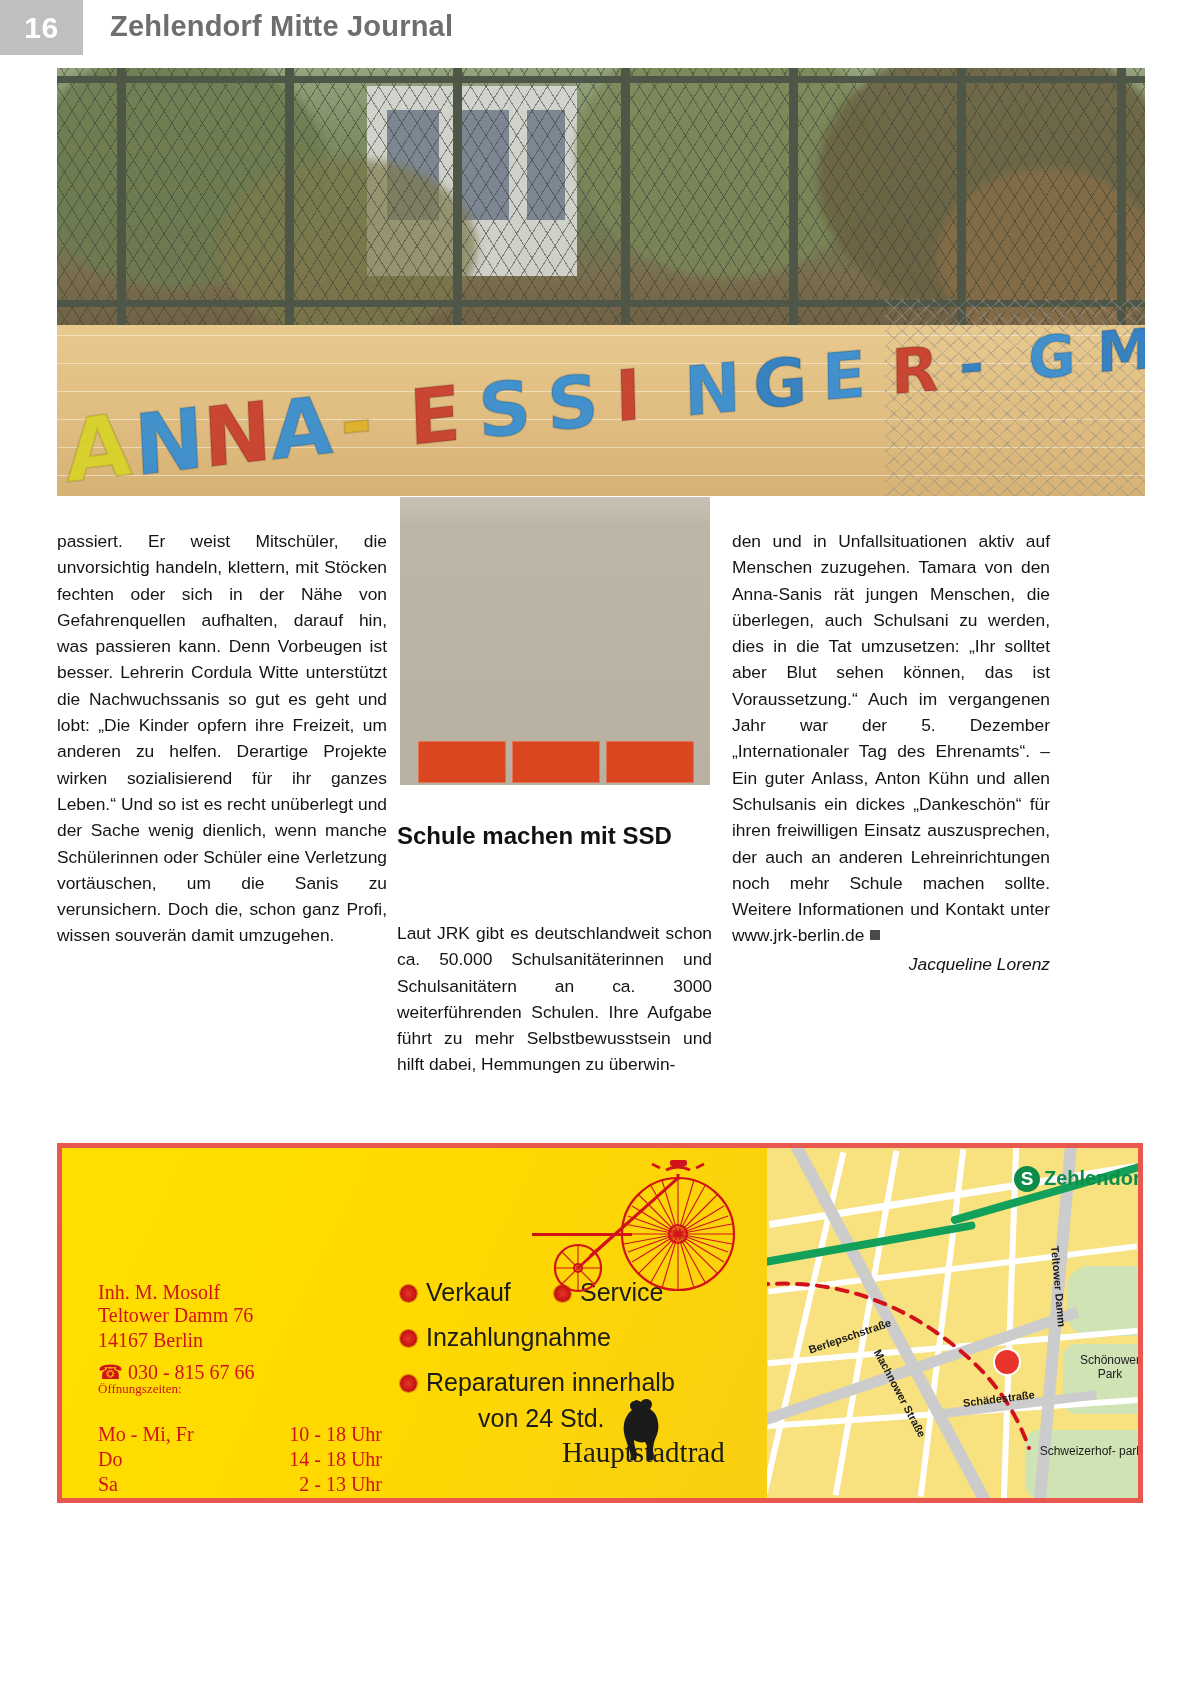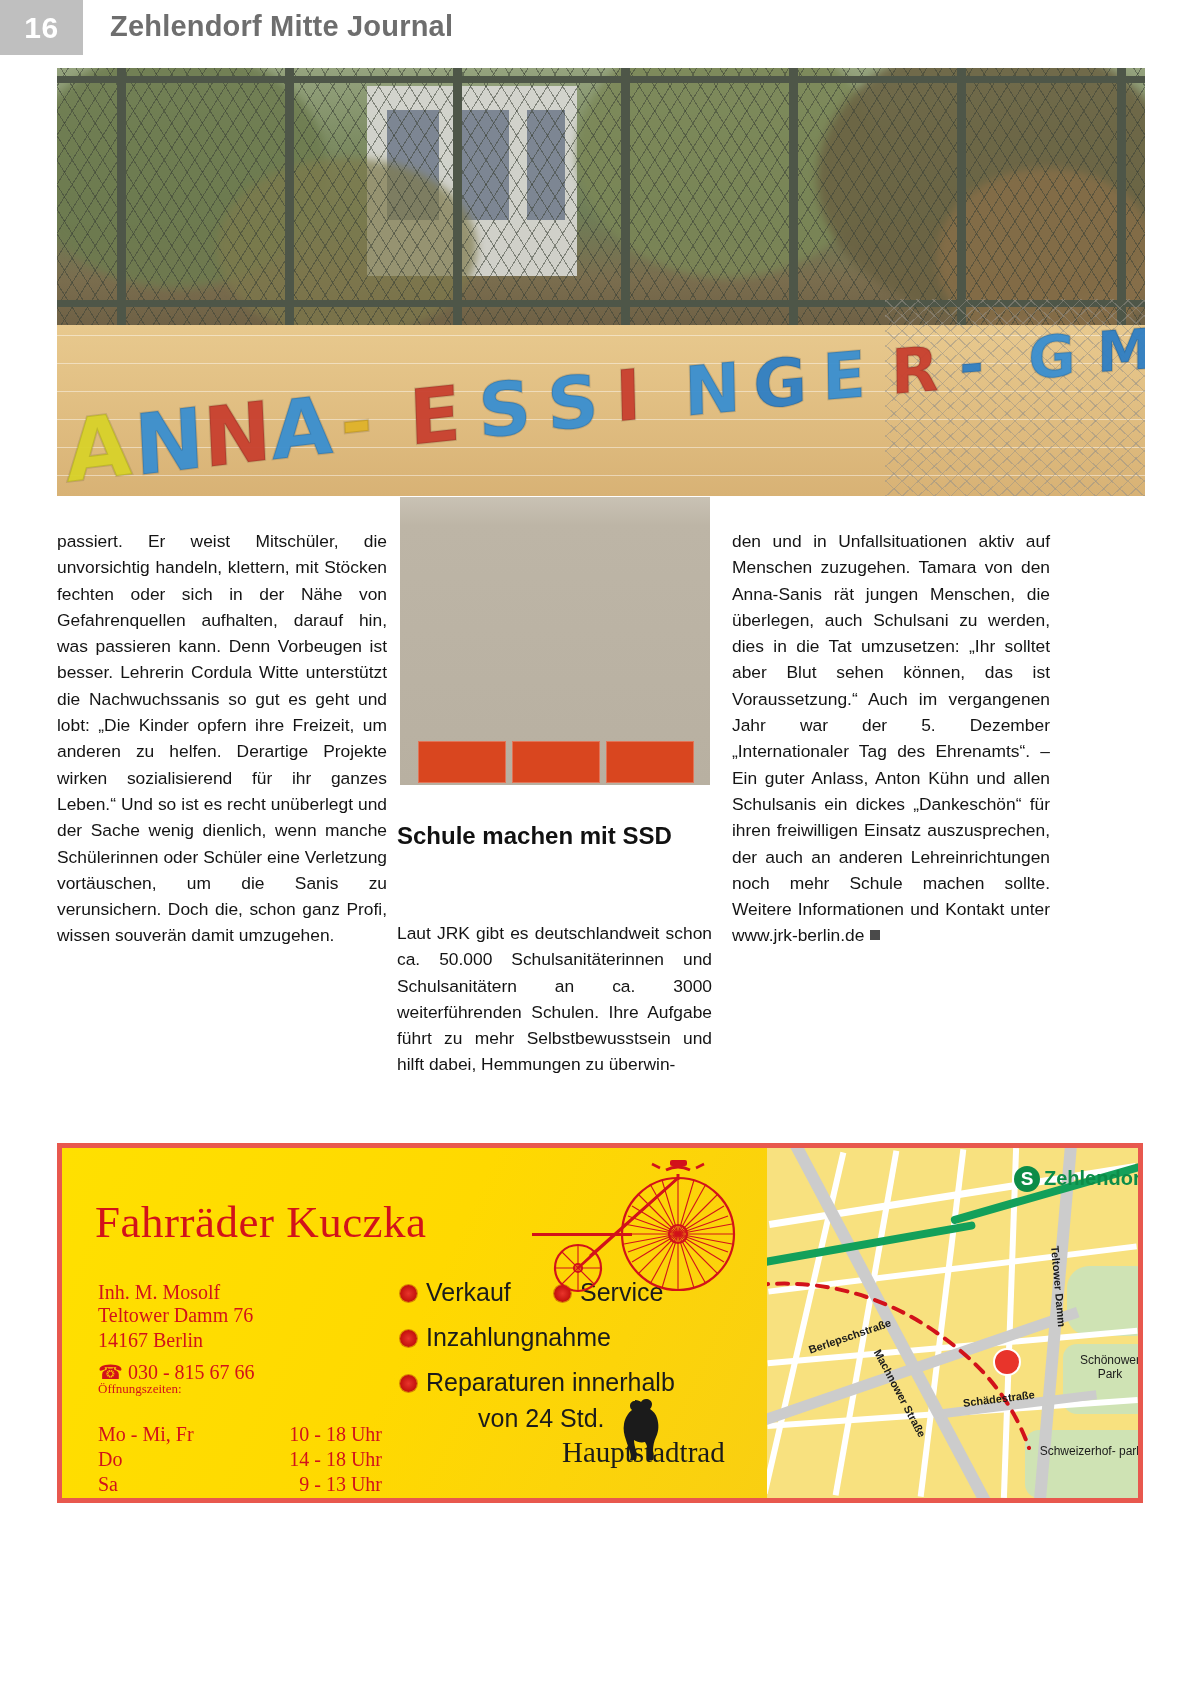--- a/index.html
+++ b/index.html
@@ -176,44 +176,44 @@
 
 <div class="col" id="col1">passiert. Er weist Mitschüler, die unvorsichtig handeln, klettern, mit Stöcken fechten oder sich in der Nähe von Gefahrenquellen aufhalten, darauf hin, was passieren kann. Denn Vorbeugen ist besser. Lehrerin Cordula Witte unterstützt die Nachwuchssanis so gut es geht und lobt: „Die Kinder opfern ihre Freizeit, um anderen zu helfen. Derartige Projekte wirken sozialisierend für ihr ganzes Leben.“ Und so ist es recht unüberlegt und der Sache wenig dienlich, wenn manche Schülerinnen oder Schüler eine Verletzung vortäuschen, um die Sanis zu verunsichern. Doch die, schon ganz Profi, wissen souverän damit umzugehen.</div>
 
 <div class="col" id="col2a">
   <div class="subhead">Schule machen mit SSD</div>
 </div>
 <div class="col" id="col2b">Laut JRK gibt es deutschlandweit schon ca. 50.000 Schulsanitäterinnen und Schulsanitätern an ca. 3000 weiterführenden Schulen. Ihre Aufgabe führt zu mehr Selbstbewusstsein und hilft dabei, Hemmungen zu überwin-</div>
 
 <div class="col" id="col3">
   <span>den und in Unfallsituationen aktiv auf Menschen zuzugehen. Tamara von den Anna-Sanis rät jungen Menschen, die überlegen, auch Schulsani zu werden, dies in die Tat umzusetzen: „Ihr solltet aber Blut sehen können, das ist Voraussetzung.“ Auch im vergangenen Jahr war der 5. Dezember „Internationaler Tag des Ehrenamts“. – Ein guter Anlass, Anton Kühn und allen Schulsanis ein dickes „Dankeschön“ für ihren freiwilligen Einsatz auszusprechen, der auch an anderen Lehreinrichtungen noch mehr Schule machen sollte. Weitere Informationen und Kontakt unter www.jrk-berlin.de</span><span class="endmark"></span>
+  <span class="byline">Jacqueline Lorenz</span>
 </div>
 
 <div id="advert">
   <div id="adleft">
-    <div id="adshop">Fahrräder Kuczka</div>
     <div id="adrule"></div>
 
     <div class="adinfo" id="adowner">Inh. M. Mosolf</div>
     <div class="adinfo" id="adstreet">
       <div>Teltower Damm 76</div>
       <div>14167 Berlin</div>
     </div>
     <div class="adinfo" id="adphone">
       <span>☎</span>
       <span>030 - 815 67 66</span>
     </div>
     <div class="adinfo" id="adhourslabel">Öffnungszeiten:</div>
 
     <div class="hrow hday" style="top:275px;">Mo - Mi, Fr</div>
     <div class="hrow htime" style="top:275px;">10 - 18 Uhr</div>
     <div class="hrow hday" style="top:300px;">Do</div>
     <div class="hrow htime" style="top:300px;">14 - 18 Uhr</div>
     <div class="hrow hday" style="top:325px;">Sa</div>
-    <div class="hrow htime" style="top:325px;">9 - 13 Uhr</div>
+    <div class="hrow htime" style="top:325px;">2 - 13 Uhr</div>
 
     <div class="svc" style="left:338px;top:130px;">
       <span class="bullet"></span><span>Verkauf</span>
     </div>
     <div class="svc" style="left:492px;top:130px;">
       <span class="bullet"></span><span>Service</span>
     </div>
     <div class="svc" style="left:338px;top:175px;">
       <span class="bullet"></span><span>Inzahlungnahme</span>
     </div>

